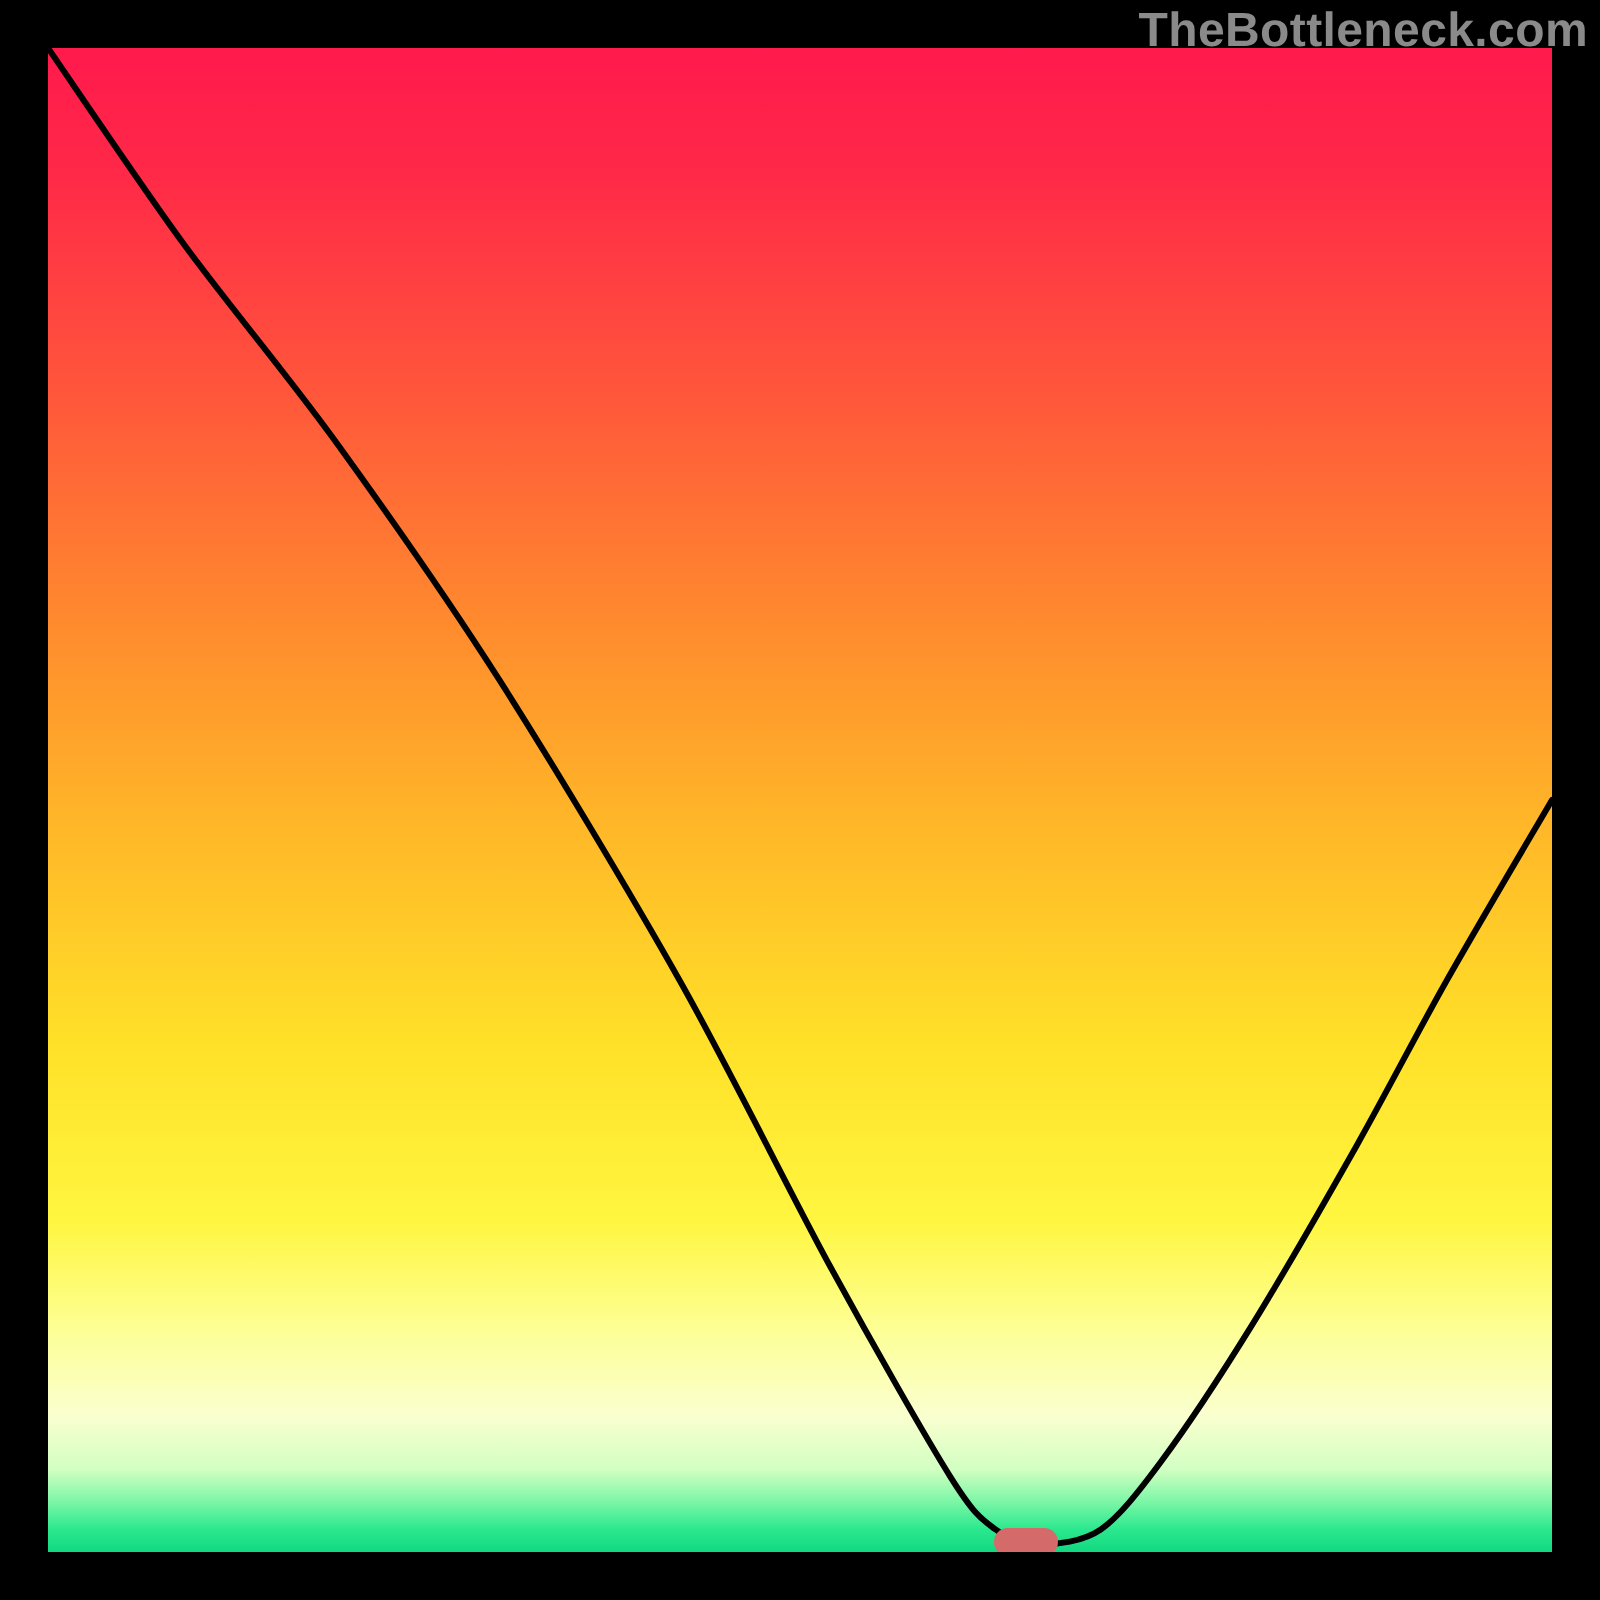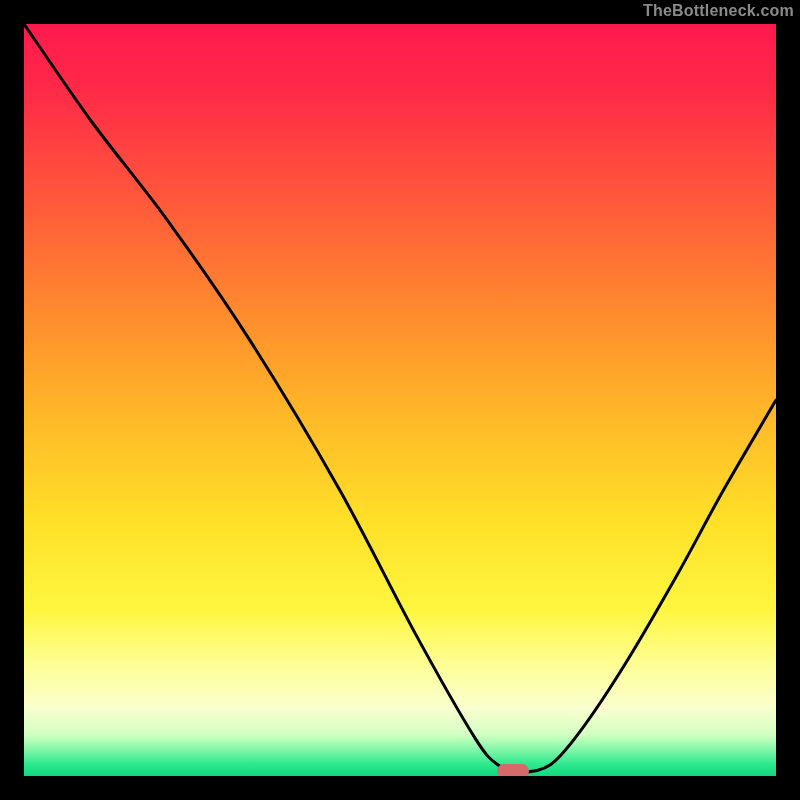--- a/index.html
+++ b/index.html
@@ -61,21 +61,21 @@
     background: #d46a6a;
     border-radius: 10px;
     width: 32px;
     height: 14px;
   }
   .watermark {
     position: absolute;
     top: 2px;
     right: 6px;
     font-family: Arial, Helvetica, sans-serif;
-    font-size: 16px;
+    font-size: 24px;
     font-weight: bold;
     color: #8a8a8a;
     letter-spacing: 0.2px;
     user-select: none;
   }
 </style>
 </head>
 <body>
 
 <div class="frame">

